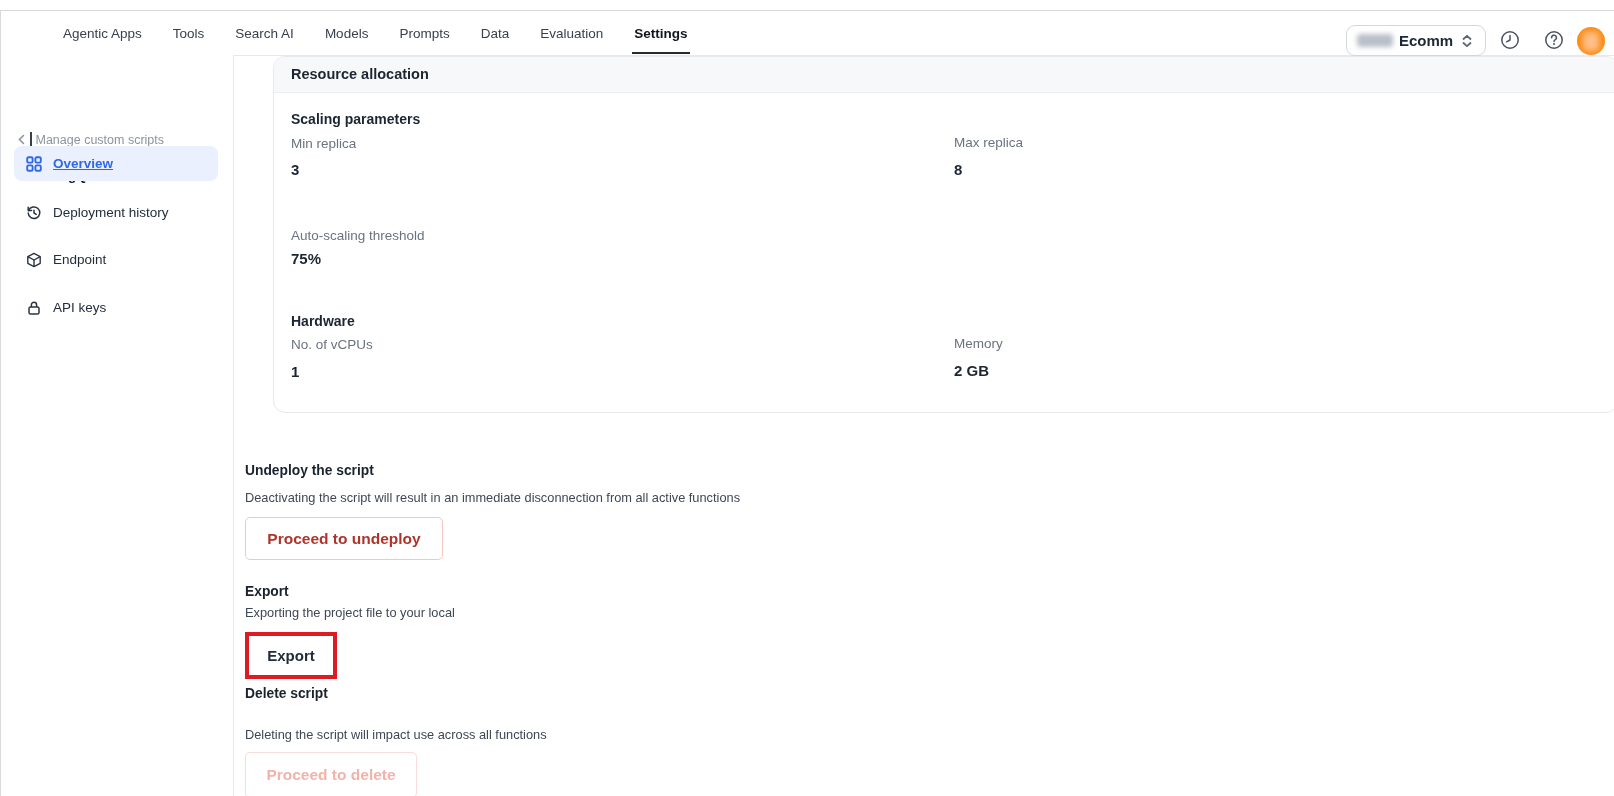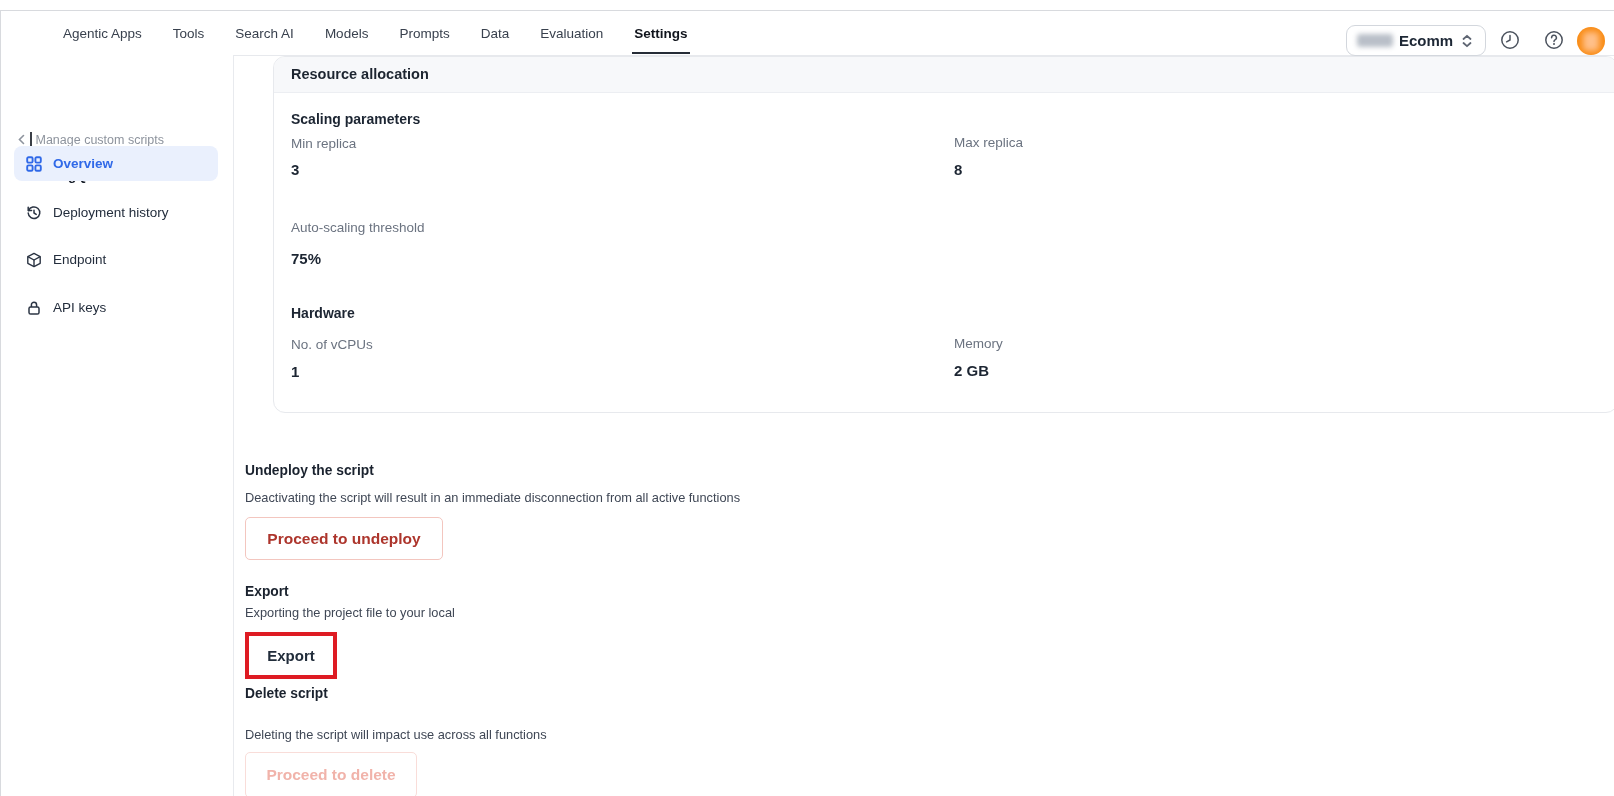--- a/index.html
+++ b/index.html
@@ -27,21 +27,21 @@
   #avatar .blur{position:absolute;left:6px;top:5px;width:16px;height:19px;background:#ffc08a;filter:blur(3px);border-radius:3px;}
   
   #sidebar{position:absolute;left:1px;top:55px;width:232px;bottom:0;background:#fff;border-right:1px solid #e8eaee;}
   #back-row{position:absolute;left:15px;top:77px;display:flex;align-items:center;gap:3px;cursor:pointer;}
   #back-label{font-size:12.5px;color:#8d939d;}
   #text-caret{width:1.5px;height:15px;background:#3a3f47;margin-right:1px;}
   #script-name{position:absolute;left:22px;top:113px;font-size:13.5px;font-weight:700;color:#141b26;}
   .side-item{position:absolute;left:13px;width:204px;height:35px;border-radius:8px;display:flex;align-items:center;gap:11px;padding-left:12px;box-sizing:border-box;cursor:pointer;}
   .side-item .lbl{font-size:13.5px;font-weight:500;color:#232d3c;}
   .side-item.active{background:#eaf0fd;}
-  .side-item.active .lbl{color:#3069e8;font-weight:600;}
+  .side-item.active .lbl{color:#3069e8;font-weight:600;text-decoration:underline;}
   .icon16{width:16px;height:16px;flex:0 0 16px;}
   
   #card{position:absolute;left:253px;top:56px;width:1345px;height:357px;background:#fff;
         border:1px solid #e7e9ed;border-radius:12px;box-sizing:border-box;margin-left:20px;}
   #card-header{position:absolute;left:0;top:0;right:0;height:35px;background:#f7f8fa;border-bottom:1px solid #eceef2;border-radius:11px 11px 0 0;}
   #card-title{position:absolute;left:17px;top:9px;font-size:14.5px;font-weight:700;color:#1d2530;}
   .fld-heading{position:absolute;font-size:14px;font-weight:700;color:#1c2532;}
   .fld-label{position:absolute;font-size:13.5px;color:#6b7380;}
   .fld-value{position:absolute;font-size:15px;font-weight:600;color:#1c2532;}
   
@@ -151,24 +151,24 @@
     <div id="card-header">
       <div id="card-title">Resource allocation</div>
     </div>
 
     <div class="fld-heading" style="left:17px;top:54px">Scaling parameters</div>
     <div class="fld-label" style="left:17px;top:79px">Min replica</div>
     <div class="fld-value" style="left:17px;top:104px">3</div>
     <div class="fld-label" style="left:680px;top:78px">Max replica</div>
     <div class="fld-value" style="left:680px;top:104px">8</div>
 
-    <div class="fld-label" style="left:17px;top:163px">Auto-scaling threshold</div>
+    <div class="fld-label" style="left:17px;top:171px">Auto-scaling threshold</div>
     <div class="fld-value" style="left:17px;top:193px">75%</div>
 
-    <div class="fld-heading" style="left:17px;top:248px">Hardware</div>
+    <div class="fld-heading" style="left:17px;top:256px">Hardware</div>
     <div class="fld-label" style="left:17px;top:280px">No. of vCPUs</div>
     <div class="fld-value" style="left:17px;top:306px">1</div>
     <div class="fld-label" style="left:680px;top:279px">Memory</div>
     <div class="fld-value" style="left:680px;top:305px">2 GB</div>
   </section>
 
   <div class="sec-title" style="top:463px">Undeploy the script</div>
   <div class="sec-desc" style="top:490px">Deactivating the script will result in an immediate disconnection from all active functions</div>
   <button class="danger-btn" id="undeploy-btn">Proceed to undeploy</button>
 

